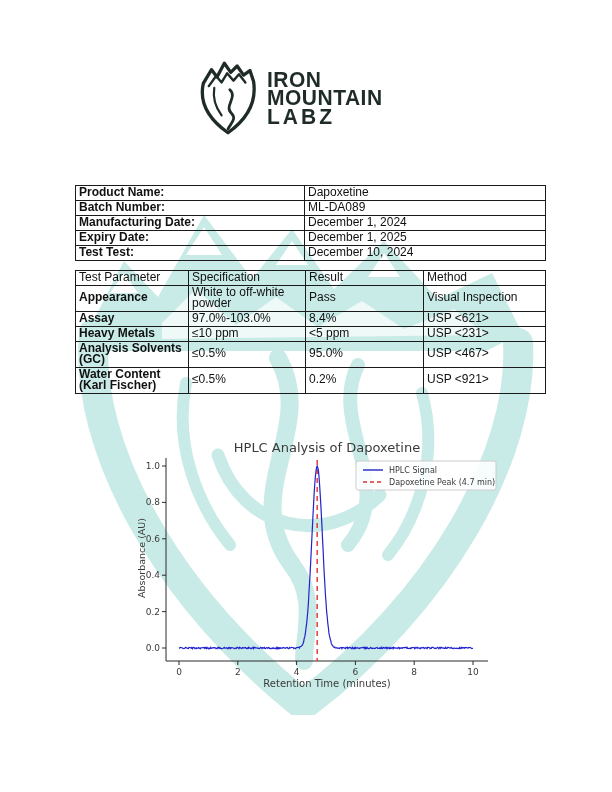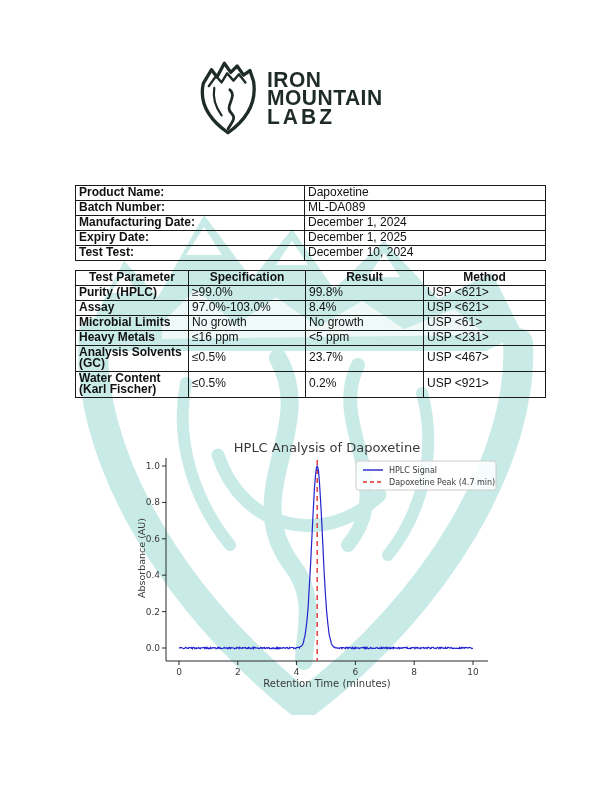--- a/index.html
+++ b/index.html
@@ -14,21 +14,21 @@
   .logo-text{margin-left:7px;color:#1e2b27;font-weight:700;line-height:18px;
              font-size:21px;letter-spacing:0.5px;transform:scaleY(1.02);}
   .logo-text .l3{letter-spacing:3px;}
   
   .doc-title{left:0;top:143px;width:612px;text-align:center;z-index:2;
              font-size:20px;font-weight:700;color:#0c0c0c;}
   
   table{border-collapse:collapse;table-layout:fixed;position:absolute;z-index:2;background:transparent;}
   td,th{border:1px solid #1a1a1a;font-size:12px;line-height:11.5px;padding:1px 3px;
         color:#111;text-align:left;vertical-align:middle;overflow:hidden;}
-  th{font-weight:700;text-align:center;}
+  th{font-weight:400;text-align:left;}
   .info-table{left:75px;top:185px;width:470px;}
   .info-table td{height:12px;white-space:nowrap;}
   .lbl{font-weight:700;}
   .results-table{left:75px;top:270px;width:470px;}
   .results-table td{height:12px;}
   .param{font-weight:700;}
   
   .chart{left:136px;top:440px;width:362px;height:256px;z-index:2;}
   .chart svg{font-family:"DejaVu Sans",sans-serif;}
 </style>
@@ -112,47 +112,41 @@
         <col style="width:122px">
       </colgroup>
     <tbody>
       <tr>
         <th>Test Parameter</th>
         <th>Specification</th>
         <th>Result</th>
         <th>Method</th>
         </tr>
       <tr>
-        <td class="param">Purity (HPLC)</td>
-        <td>≥99.0%</td>
-        <td>99.8%</td>
-        <td>USP &lt;621&gt;</td>
+        <td class="param">Appearance</td>
+        <td>White to off-white powder</td>
+        <td>Pass</td>
+        <td>Visual Inspection</td>
         </tr>
       <tr>
         <td class="param">Assay</td>
         <td>97.0%-103.0%</td>
         <td>8.4%</td>
         <td>USP &lt;621&gt;</td>
         </tr>
       <tr>
-        <td class="param">Microbial Limits</td>
-        <td>No growth</td>
-        <td>No growth</td>
-        <td>USP &lt;61&gt;</td>
-        </tr>
-      <tr>
         <td class="param">Heavy Metals</td>
-        <td>≤16 ppm</td>
+        <td>≤10 ppm</td>
         <td>&lt;5 ppm</td>
         <td>USP &lt;231&gt;</td>
         </tr>
       <tr>
         <td class="param">Analysis Solvents (GC)</td>
         <td>≤0.5%</td>
-        <td>23.7%</td>
+        <td>95.0%</td>
         <td>USP &lt;467&gt;</td>
         </tr>
       <tr>
         <td class="param">Water Content (Karl Fischer)</td>
         <td>≤0.5%</td>
         <td>0.2%</td>
         <td>USP &lt;921&gt;</td>
         </tr>
     </tbody>
   </table>

